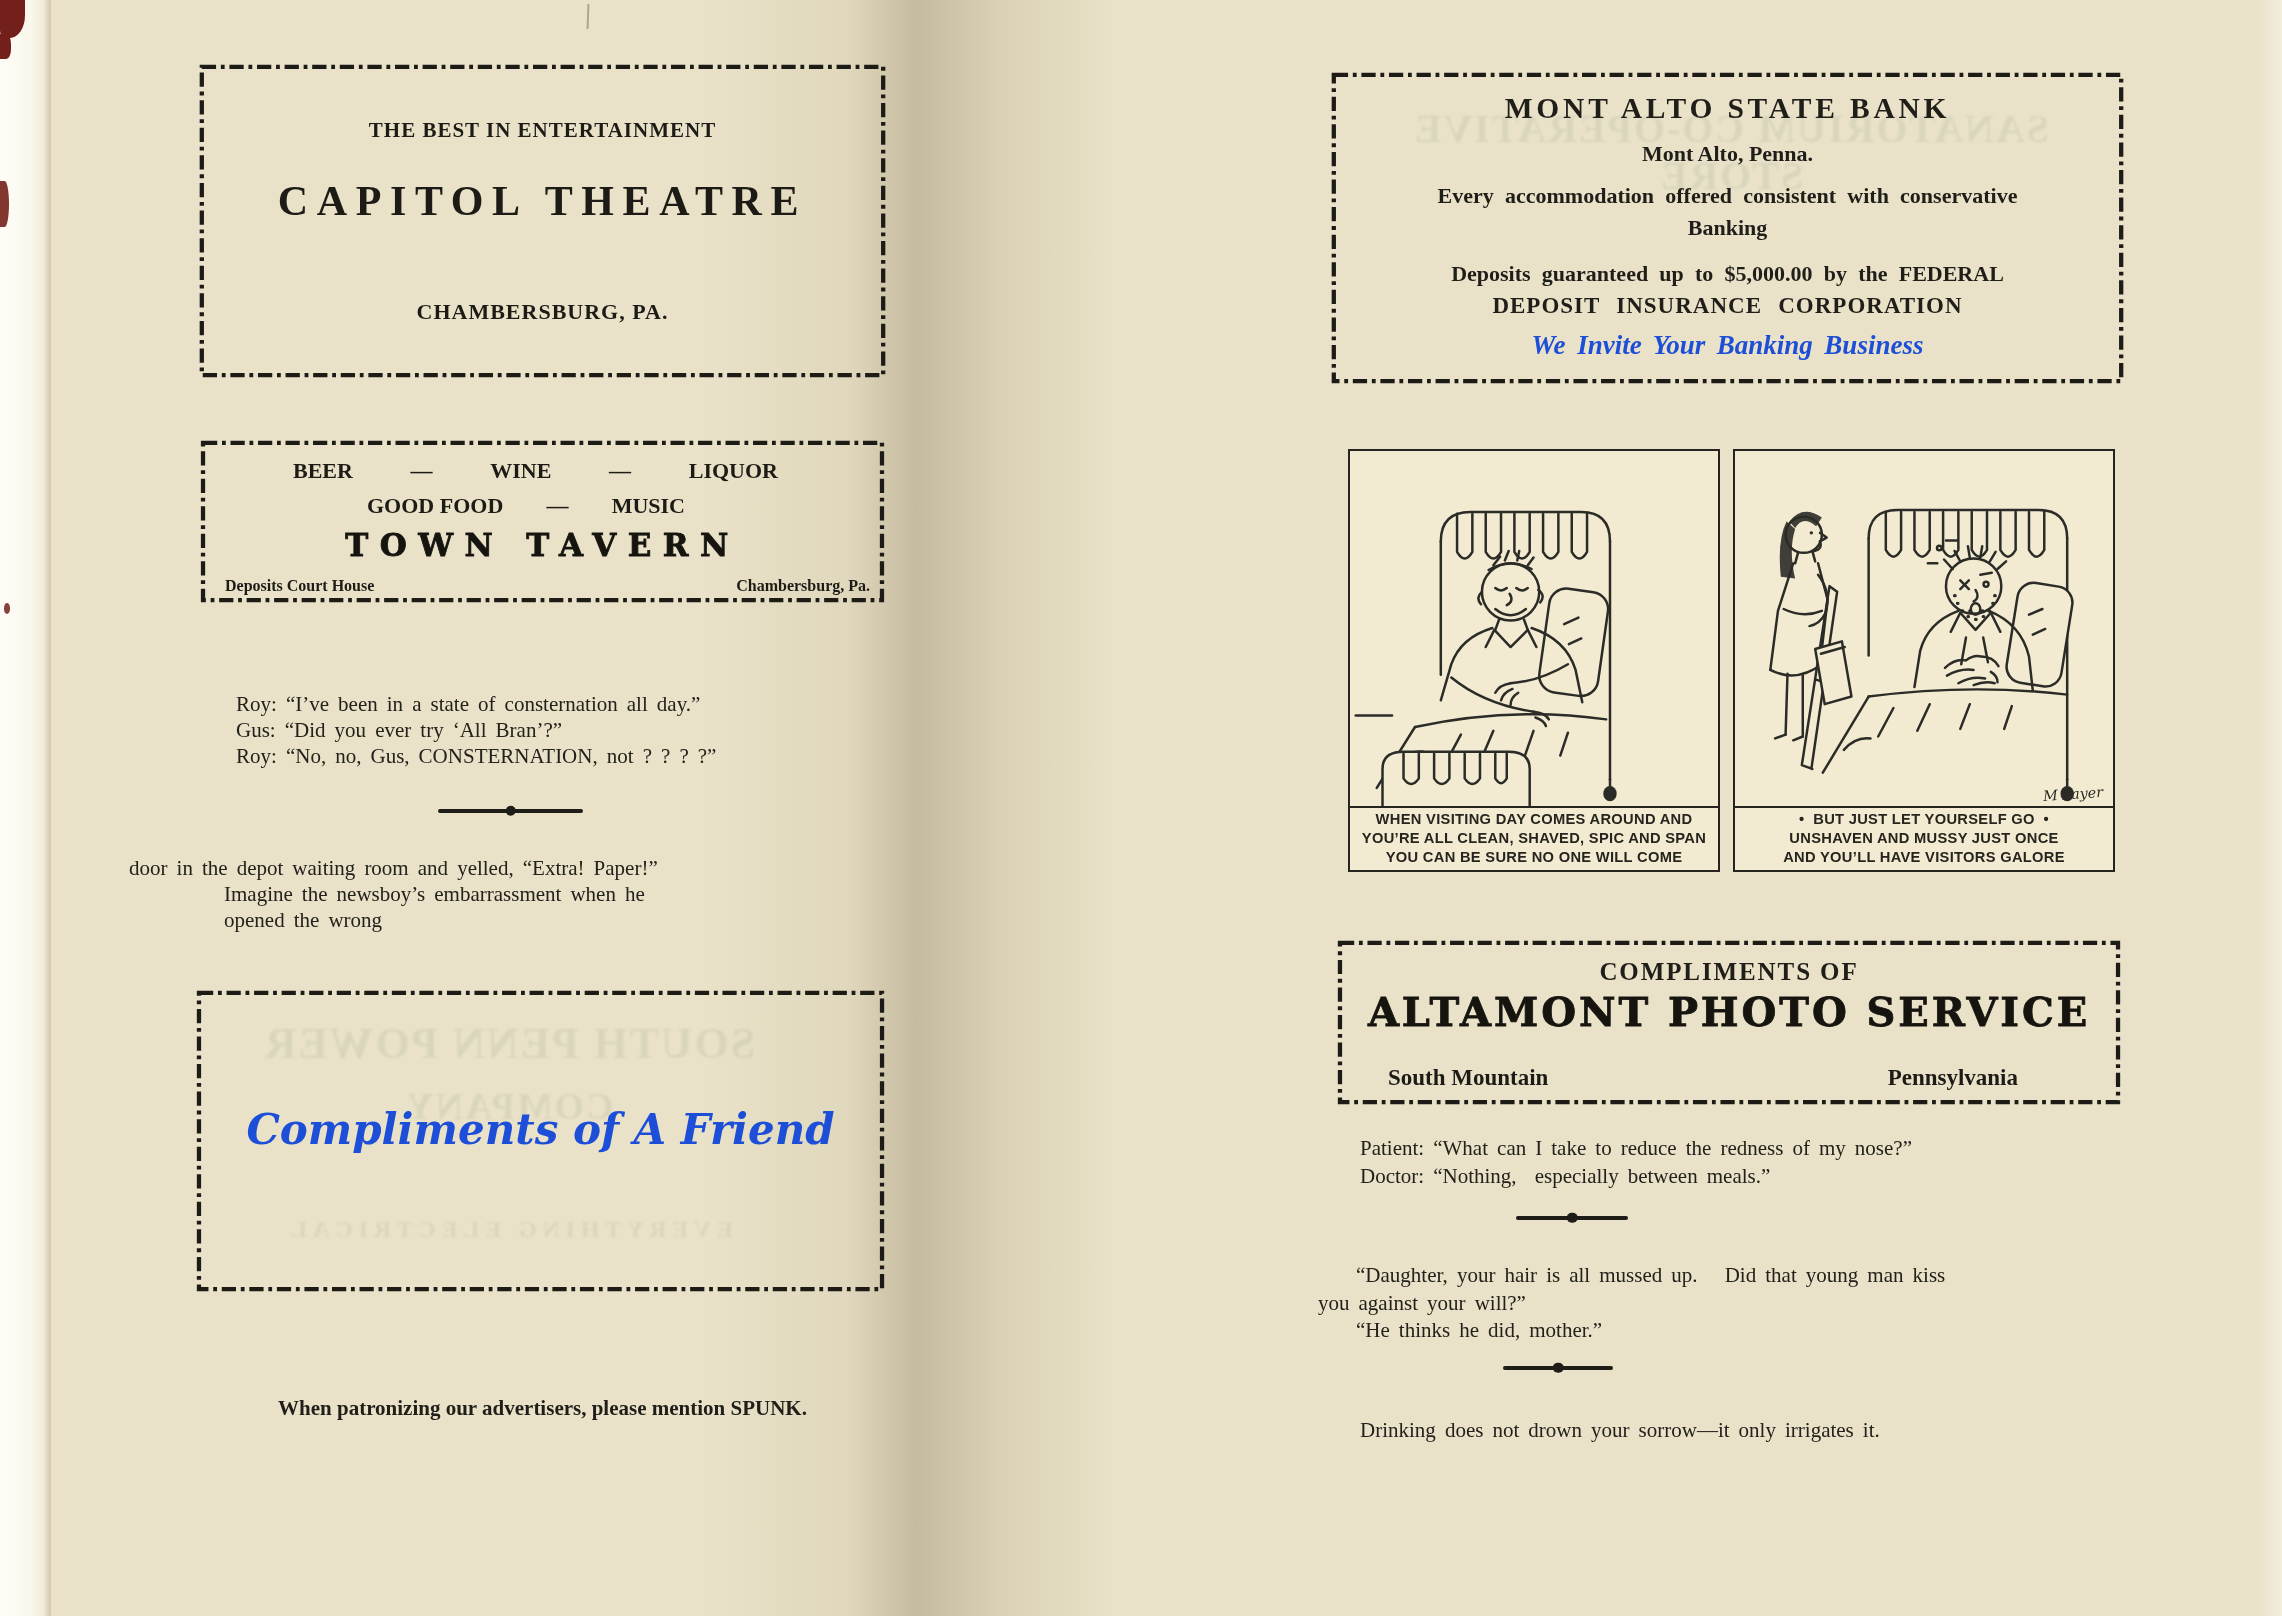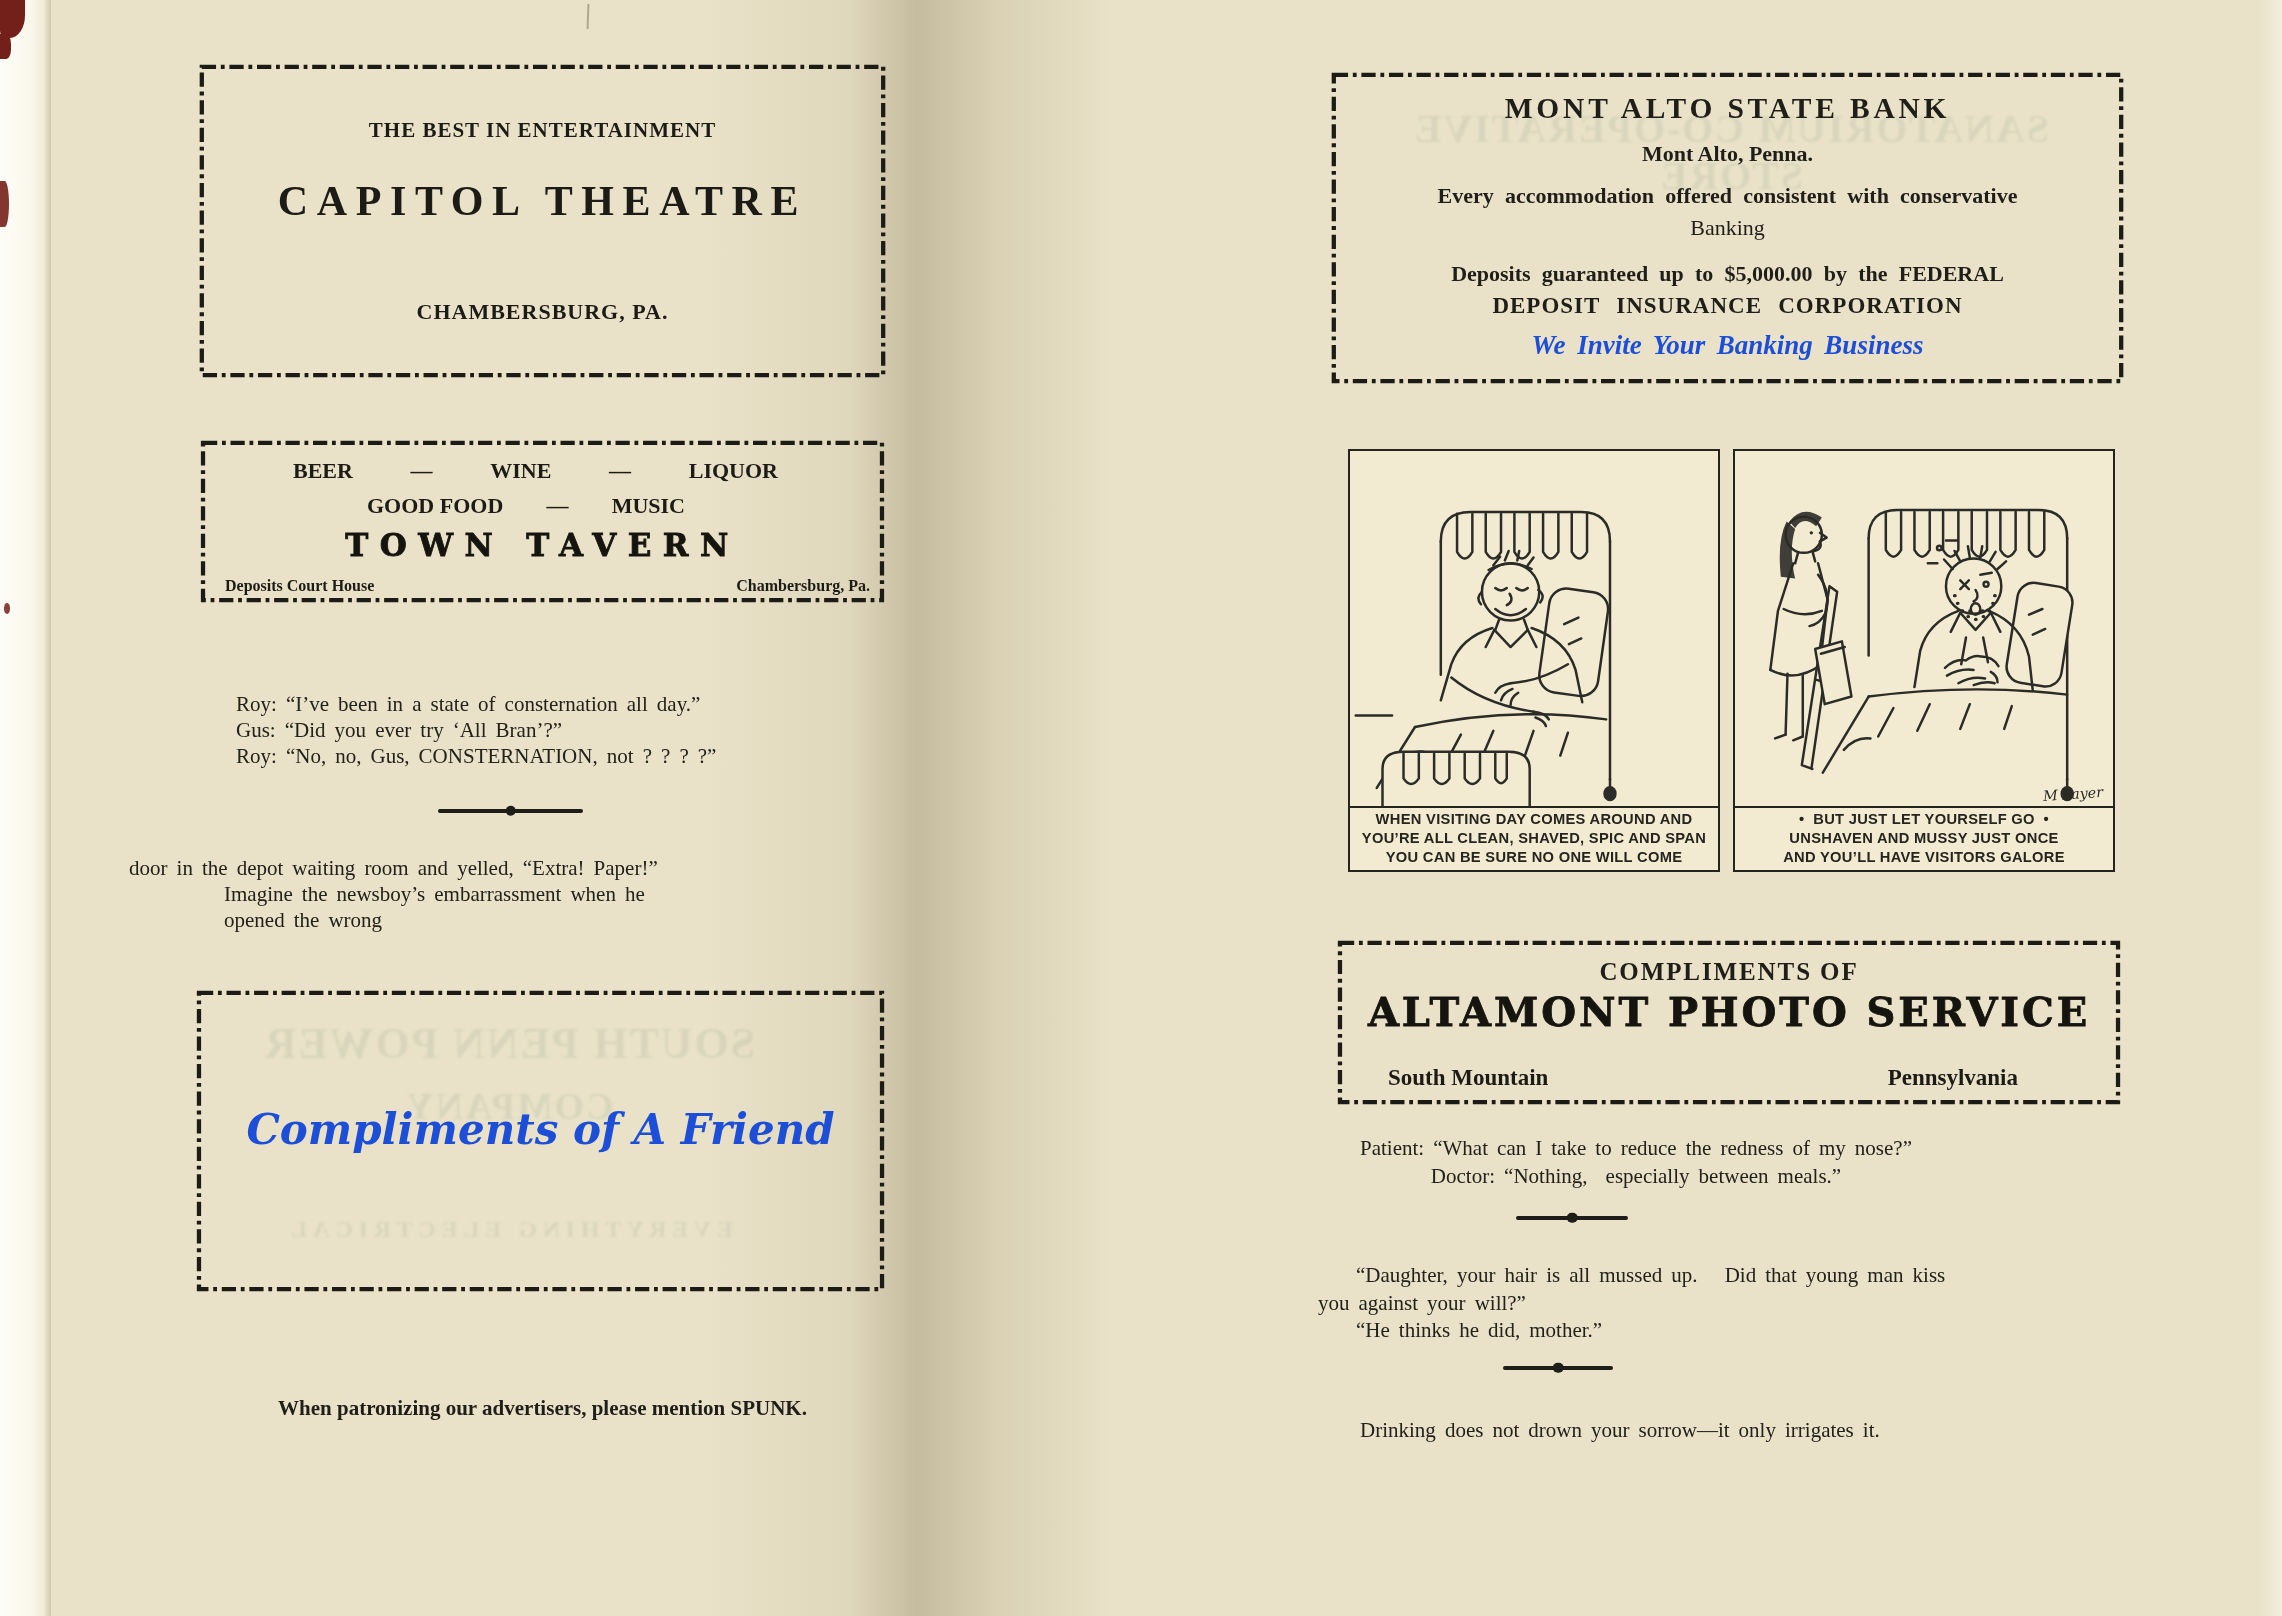--- a/index.html
+++ b/index.html
@@ -138,21 +138,21 @@
 
   <div class="t center" style="left:198px;width:689px;top:1396px;font-weight:bold;font-size:21px;">When patronizing our advertisers, please mention SPUNK.</div>
 
   <div class="adbox" id="box-bank" style="left:1330px;top:71px;width:795px;height:314px;">
     <svg class="frame" width="795" height="314" viewBox="0 0 836 330">
       <rect x="4" y="4" width="828" height="322" fill="none" stroke="#1d1b16" stroke-width="4.5" stroke-dasharray="15 5 4 5"></rect>
     </svg>
     <div class="t center" style="top:21px;font-weight:bold;font-size:29.5px;letter-spacing:3.8px;">MONT ALTO STATE BANK</div>
     <div class="t center" style="top:70px;font-weight:bold;font-size:22px;">Mont Alto, Penna.</div>
     <div class="t center" style="top:112px;font-weight:bold;font-size:22px;word-spacing:5.7px;">Every accommodation offered consistent with conservative</div>
-    <div class="t center" style="top:144px;font-weight:normal;font-size:22px;">Banking</div>
+    <div class="t center" style="top:144px;font-weight:bold;font-size:22px;">Banking</div>
     <div class="t center" style="top:190px;font-weight:bold;font-size:22px;word-spacing:5.7px;">Deposits guaranteed up to $5,000.00 by the FEDERAL</div>
     <div class="t center" style="top:222px;font-weight:bold;font-size:23px;word-spacing:9.5px;letter-spacing:1px;">DEPOSIT INSURANCE CORPORATION</div>
     <div class="t center italic-head" style="top:259px;font-size:27px;word-spacing:4.8px;">We Invite Your Banking Business</div>
   </div>
 
   <div class="abs" id="cartoon" style="left:1348px;top:449px;width:768px;height:423px;">
 
     <div class="panel" style="left:0;width:372px;">
       <svg width="100%" height="355" viewBox="0 0 385 373" preserveAspectRatio="none">
         <g stroke="#2b2b27" stroke-width="2.6" fill="none" stroke-linecap="round" stroke-linejoin="round">
@@ -257,21 +257,21 @@
   <div class="adbox" id="box-altamont" style="left:1335px;top:939px;width:788px;height:167px;">
     <svg class="frame" width="788" height="167" viewBox="0 0 828 176">
       <rect x="4" y="4" width="820" height="168" fill="none" stroke="#1d1b16" stroke-width="4.5" stroke-dasharray="15 5 4 5"></rect>
     </svg>
     <div class="t center" style="top:19px;font-weight:bold;font-size:25px;letter-spacing:1.9px;">COMPLIMENTS OF</div>
     <div class="t center fatface" style="top:49px;font-size:40px;letter-spacing:2.9px;">ALTAMONT PHOTO SERVICE</div>
     <div class="corner" style="left:53px;bottom:15px;font-size:23px;">South Mountain</div>
     <div class="corner" style="right:105px;bottom:15px;font-size:23px;">Pennsylvania</div>
   </div>
 
-  <div class="joke" id="joke-doctor" style="left:1360px;top:1135px;line-height:27.6px;text-align:center;">
+  <div class="joke" id="joke-doctor" style="left:1360px;top:1135px;line-height:27.6px;">
     <div>Patient: “What can I take to reduce the redness of my nose?”</div>
     <div>Doctor: “Nothing,  especially between meals.”</div>
   </div>
 
   <div class="rule" style="left:1516px;top:1216px;width:112px;"></div>
 
   <div class="joke" id="joke-daughter" style="left:1318px;top:1262px;width:822px;line-height:27.6px;">
     <div style="padding-left:38px;">“Daughter, your hair is all mussed up.   Did that young man kiss</div>
     <div>you against your will?”</div>
     <div style="padding-left:38px;">“He thinks he did, mother.”</div>

